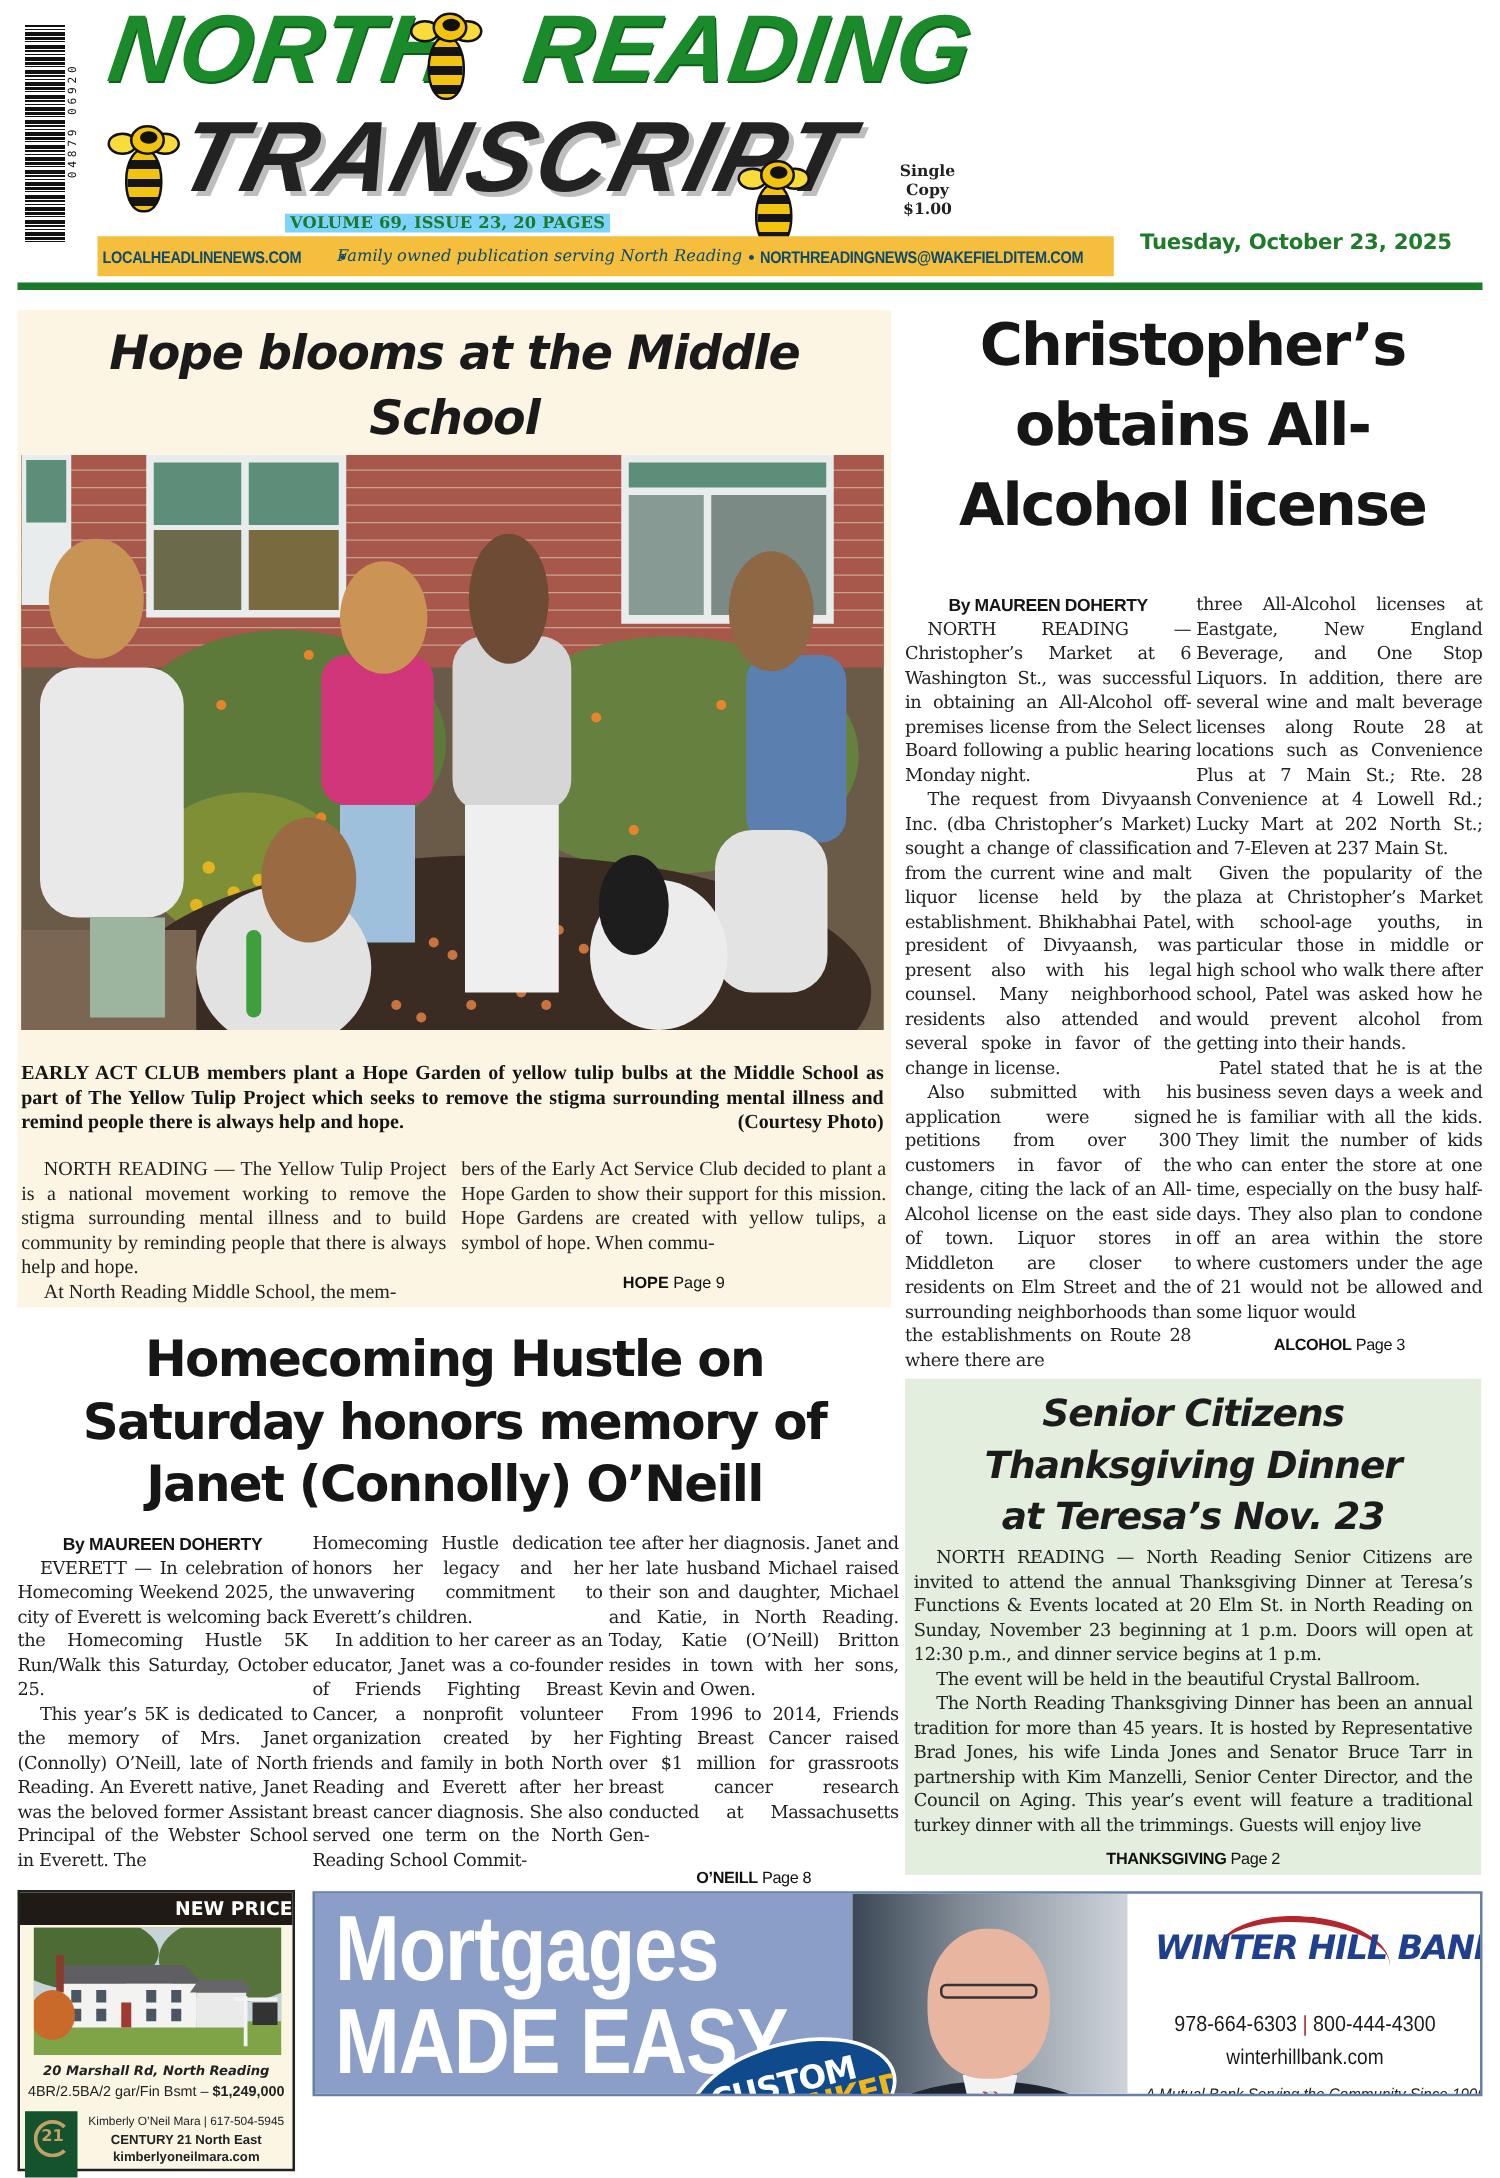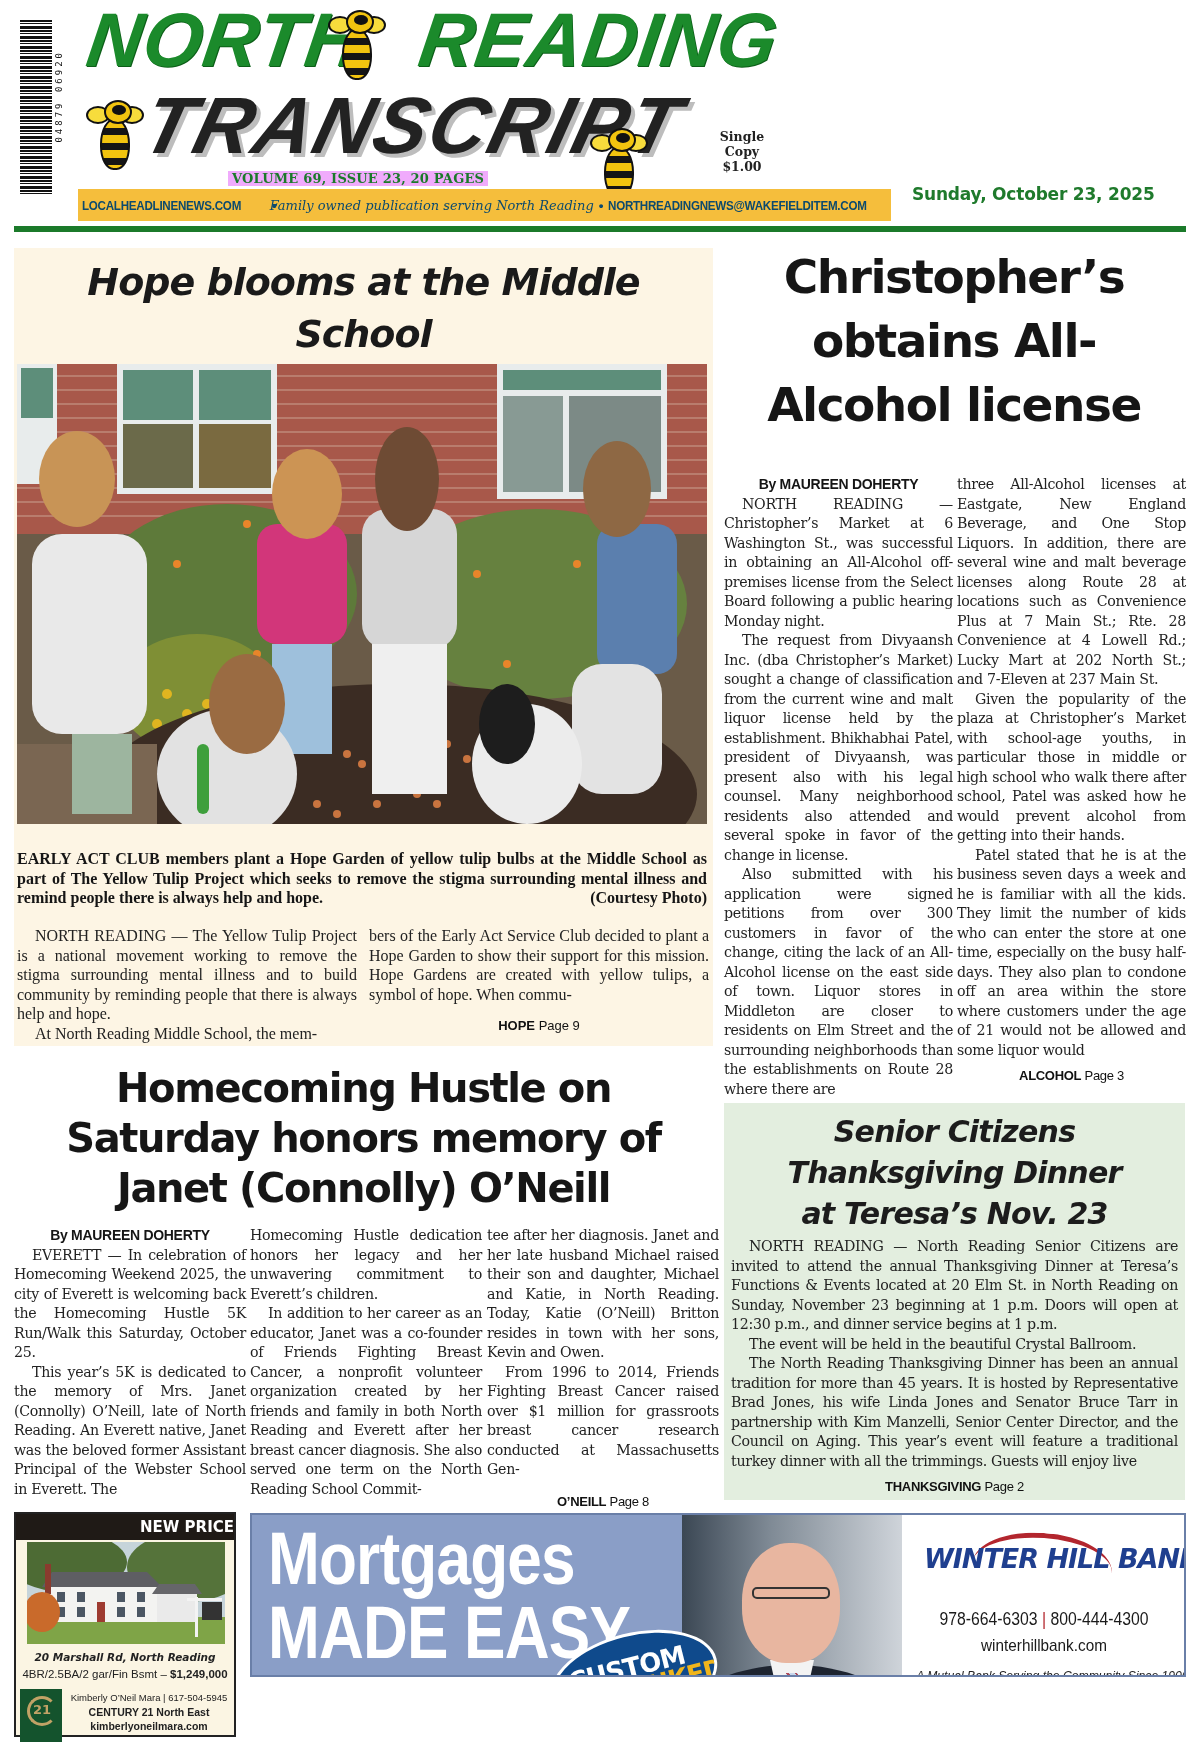--- a/index.html
+++ b/index.html
@@ -21,21 +21,21 @@
   .bee .body { position: absolute; left: 10px; top: 22px; width: 30px; height: 52px; border-radius: 50% 50% 45% 45%;
      background: repeating-linear-gradient(to bottom, #f2c40f 0 8px, #151515 8px 15px); border: 2px solid #111; }
   .bee .head { position: absolute; left: 14px; top: 4px; width: 28px; height: 24px; border-radius: 50%; background: #f2c40f; border: 2px solid #111; }
   .bee .eye { position: absolute; left: 22px; top: 9px; width: 14px; height: 10px; border-radius: 50%; background: #111; }
   .bee .wing { position: absolute; left: 30px; top: 10px; width: 24px; height: 18px; border-radius: 50%; background: #f7dc3c; border: 2px solid #111; }
   .bee .wing.l { left: -4px; }
   .bee1 { left: 332px; top: 6px; }
   .bee2 { left: 90px; top: 96px; }
   .bee3 { left: 594px; top: 124px; }
 
-  .volume-line { position: absolute; left: 228px; top: 171px; background: #f0abfc; padding: 0 4px; font-family: "DejaVu Serif", serif; font-weight: 700; font-size: 13px; color: #1b7a2a; letter-spacing: 0.2px; }
+  .volume-line { position: absolute; left: 228px; top: 171px; background: #7dd3fc; padding: 0 4px; font-family: "DejaVu Serif", serif; font-weight: 700; font-size: 13px; color: #1b7a2a; letter-spacing: 0.2px; }
   .yellow-band { position: absolute; left: 78px; top: 189px; width: 813px; height: 32px; background: #f5be3c; display: flex; align-items: center; padding-left: 4px; font-family: "Liberation Sans", sans-serif; font-size: 13.5px; color: #0c4a6e; white-space: nowrap; }
   .yellow-band .site, .yellow-band .email { font-weight: 700; letter-spacing: -0.3px; transform: scaleX(0.86); transform-origin: left center; display: inline-block; }
   .yellow-band .tag { font-family: "DejaVu Serif", serif; font-style: italic; font-size: 13px; margin-left: -12px; }
   .yellow-band .dot { margin: 0 5px; font-weight: 700; }
   .yellow-band .email { margin-left: 0; }
 
   .single-copy { position: absolute; left: 712px; top: 129px; width: 60px; text-align: center; font-family: "DejaVu Serif", serif; font-weight: 700; font-size: 12.5px; line-height: 15px; color: #222; }
   .pub-date { position: absolute; left: 912px; top: 184px; font-family: "DejaVu Sans", sans-serif; font-weight: 700; font-size: 17px; color: #1f7a2c; letter-spacing: -0.2px; }
   .green-rule { position: absolute; left: 14px; top: 226px; width: 1172px; height: 6px; background: #1b7a2a; }
 
@@ -159,21 +159,21 @@
   <div class="volume-line">VOLUME 69, ISSUE 23, 20 PAGES</div>
 
   <div class="yellow-band">
     <span class="site">LOCALHEADLINENEWS.COM</span>
     <span class="dot">•</span>
     <span class="tag">Family owned publication serving North Reading</span>
     <span class="dot">•</span>
     <span class="email">NORTHREADINGNEWS@WAKEFIELDITEM.COM</span>
   </div>
 
-  <div class="pub-date">Sunday, October 23, 2025</div>
+  <div class="pub-date">Tuesday, October 23, 2025</div>
   <div class="green-rule"></div>
 </header>
 
 <article class="hope-box">
   <h1 class="hope-headline">
     <span>Hope blooms at the Middle School</span><br>
     <span>in support of mental health</span>
   </h1>
 
   <div class="hope-photo">

